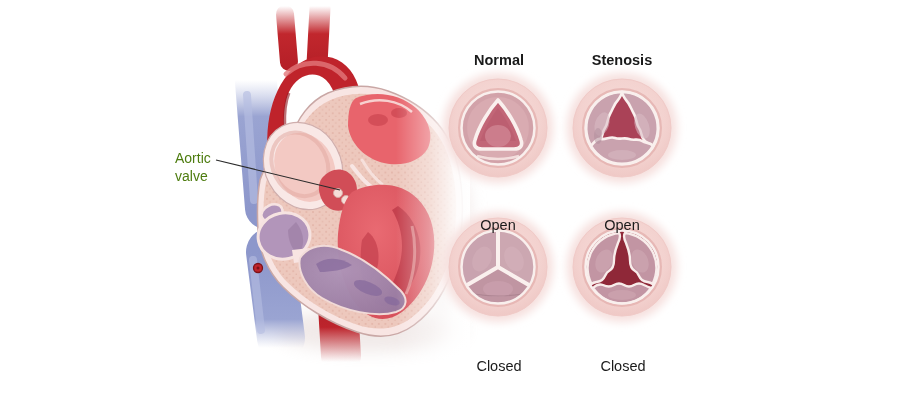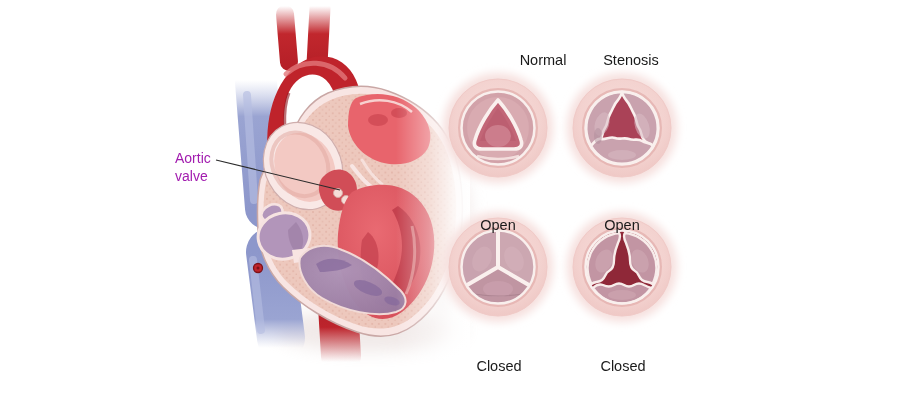--- a/index.html
+++ b/index.html
@@ -3,25 +3,25 @@
 <meta charset="utf-8">
 <style>
   html,body{margin:0;padding:0;}
   body{
     width:900px;height:400px;position:relative;overflow:hidden;
     background:#ffffff;
     font-family:"Liberation Sans", sans-serif;
   }
   .stage{position:absolute;left:0;top:0;width:900px;height:400px;}
   .lbl{position:absolute;color:#1a1a1a;white-space:nowrap;}
-  .hdr{font-weight:400;font-size:14.5px;transform:translateX(-50%);top:52px;margin-left:44px;}
+  .hdr{font-weight:700;font-size:14.5px;transform:translateX(-50%);top:52px;}
   .state{font-size:14.5px;transform:translateX(-50%);margin-top:27px;}
   .heart-label{
     position:absolute;left:175px;top:149px;width:64px;
-    font-size:14px;line-height:18px;color:#a21caf;white-space:normal;
+    font-size:14px;line-height:18px;color:#4d7c0f;white-space:normal;
   }
 </style>
 </head>
 <body>
 
 <svg class="stage" viewBox="0 0 900 400">
   <defs>
     <filter id="b4" x="-60%" y="-60%" width="220%" height="220%">
         <feGaussianBlur stdDeviation="4"></feGaussianBlur>
       </filter>
@@ -254,20 +254,20 @@
     <path d="M -29,21 Q -24,16 -19,18 Q -13,21 -8,18 Q -3,15 2,18 Q 7,21 12,18 Q 17,15 22,18
              Q 26,20 29,21 A 35,35 0 0 1 -29,21 Z" fill="#c295a3" stroke="#f8ecea" stroke-width="2.4" stroke-linejoin="round"></path>
     <ellipse cx="-18" cy="-6" rx="8" ry="12" fill="#d2abb6" opacity="0.55" transform="rotate(22 -18 -6)"></ellipse>
     <ellipse cx="18" cy="-6" rx="8" ry="12" fill="#d2abb6" opacity="0.55" transform="rotate(-22 18 -6)"></ellipse>
     <ellipse cx="0" cy="28" rx="14" ry="5" fill="#d2abb6" opacity="0.5"></ellipse>
     <circle r="36.5" fill="none" stroke="#f9efed" stroke-width="2.5"></circle>
   </g>
 </svg>
 
 <div class="lbl hdr" style="left:499px;">Normal</div>
-<div class="lbl hdr" style="left:587px;">Stenosis</div>
+<div class="lbl hdr" style="left:622px;">Stenosis</div>
 
 <div class="lbl state" style="left:498px;top:190px;">Open</div>
 <div class="lbl state" style="left:622px;top:190px;">Open</div>
 <div class="lbl state" style="left:499px;top:331px;">Closed</div>
 <div class="lbl state" style="left:623px;top:331px;">Closed</div>
 
 <div class="heart-label">Aortic valve</div>
 
 </body></html>

